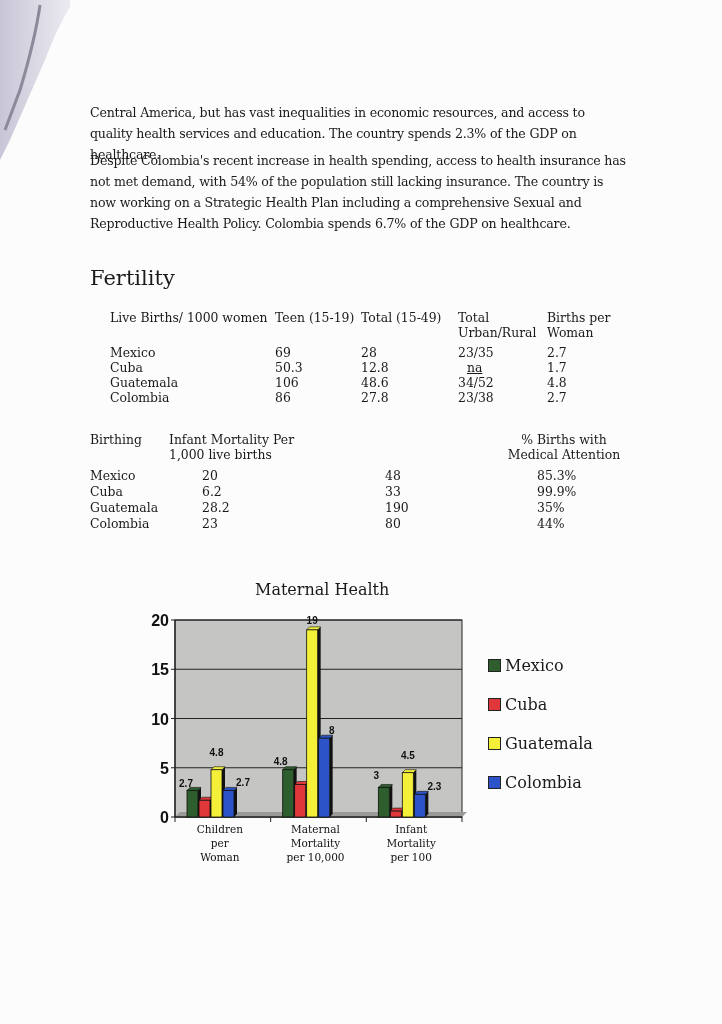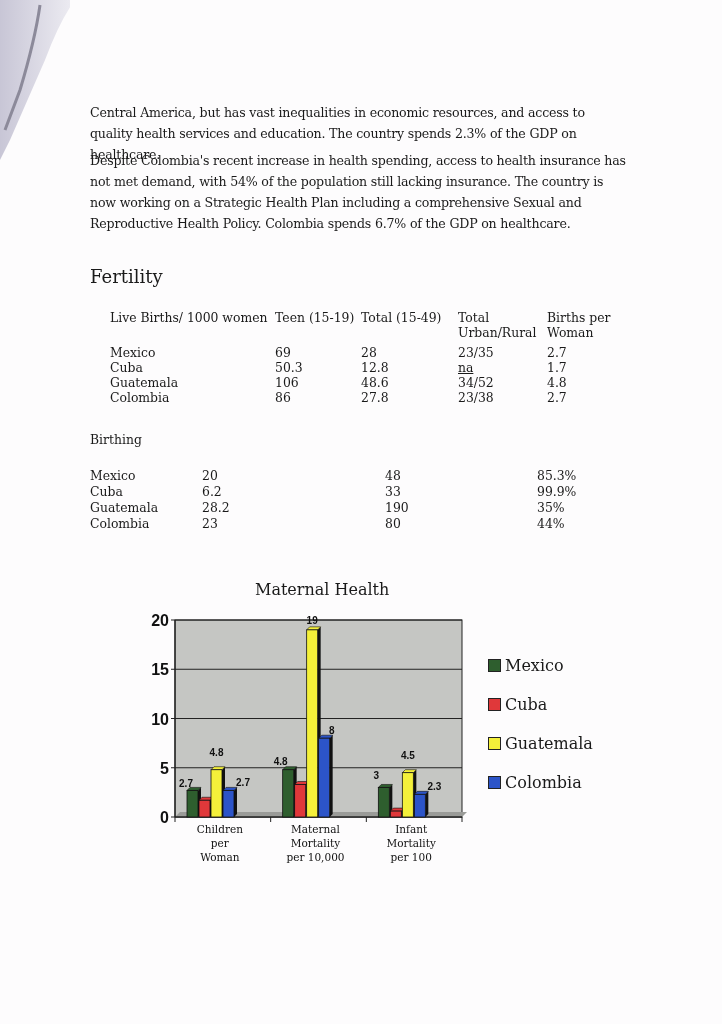--- a/index.html
+++ b/index.html
@@ -2,21 +2,21 @@
 <html><head>
 <meta charset="utf-8">
 <style>
   html, body { margin:0; padding:0; }
   body { width:722px; height:1024px; background:#fdfcfd; position:relative; overflow:hidden;
          font-family:"DejaVu Serif", serif; color:#1a1a1a; }
   .binder { position:absolute; left:0; top:0; width:70px; height:1024px; }
   .para { position:absolute; left:90px; width:540px; font-size:12.6px; line-height:21px; letter-spacing:-0.2px; }
   .p1 { top:102px; }
   .p2 { top:150px; }
-  .section-title { position:absolute; left:90px; top:266px; font-size:18px; }
+  .section-title { position:absolute; left:90px; top:266px; font-size:21px; }
   .tbl { position:absolute; font-size:12.4px; line-height:15px; }
   .cell { position:absolute; white-space:nowrap; }
   .chart-title { position:absolute; left:255px; top:580px; font-size:16px; }
   svg.chart { position:absolute; left:140px; top:600px; }
   .legend { position:absolute; left:488px; top:646px; font-size:16px; }
   .legend-item { display:flex; align-items:center; height:39px; }
   .swatch { width:11px; height:11px; border:1px solid #222; margin-right:4px; }
 </style>
 </head>
 <body>
@@ -48,41 +48,43 @@
     <div class="cell" style="left:0; top:35px;">Mexico</div>
     <div class="cell" style="left:165px; top:35px;">69</div>
     <div class="cell" style="left:251px; top:35px;">28</div>
     <div class="cell" style="left:348px; top:35px;">23/35</div>
     <div class="cell" style="left:437px; top:35px;">2.7</div>
   </div>
   <div>
     <div class="cell" style="left:0; top:50px;">Cuba</div>
     <div class="cell" style="left:165px; top:50px;">50.3</div>
     <div class="cell" style="left:251px; top:50px;">12.8</div>
-    <div class="cell" style="left:348px; top:50px;text-decoration:underline;">na</div>
+    <div class="cell" style="left:357px; top:50px;text-decoration:underline;">na</div>
     <div class="cell" style="left:437px; top:50px;">1.7</div>
   </div>
   <div>
     <div class="cell" style="left:0; top:65px;">Guatemala</div>
     <div class="cell" style="left:165px; top:65px;">106</div>
     <div class="cell" style="left:251px; top:65px;">48.6</div>
     <div class="cell" style="left:348px; top:65px;">34/52</div>
     <div class="cell" style="left:437px; top:65px;">4.8</div>
   </div>
   <div>
     <div class="cell" style="left:0; top:80px;">Colombia</div>
     <div class="cell" style="left:165px; top:80px;">86</div>
     <div class="cell" style="left:251px; top:80px;">27.8</div>
     <div class="cell" style="left:348px; top:80px;">23/38</div>
     <div class="cell" style="left:437px; top:80px;">2.7</div>
   </div>
 </div>
 
 <div class="tbl" style="left:90px; top:432px; width:560px; height:110px;">
   <div class="cell" style="left:0; top:0;">Birthing</div>
+  <div class="cell" style="left:79px; top:0; width:130px; white-space:normal;">Infant Mortality Per 1,000 live births</div>
+  <div class="cell" style="left:414px; top:0; width:120px; white-space:normal; text-align:center;">% Births with Medical Attention</div>
 
   <div>
     <div class="cell" style="left:0; top:36px;">Mexico</div>
     <div class="cell" style="left:112px; top:36px;">20</div>
     <div class="cell" style="left:295px; top:36px;">48</div>
     <div class="cell" style="left:447px; top:36px;">85.3%</div>
   </div>
   <div>
     <div class="cell" style="left:0; top:52px;">Cuba</div>
     <div class="cell" style="left:112px; top:52px;">6.2</div>

